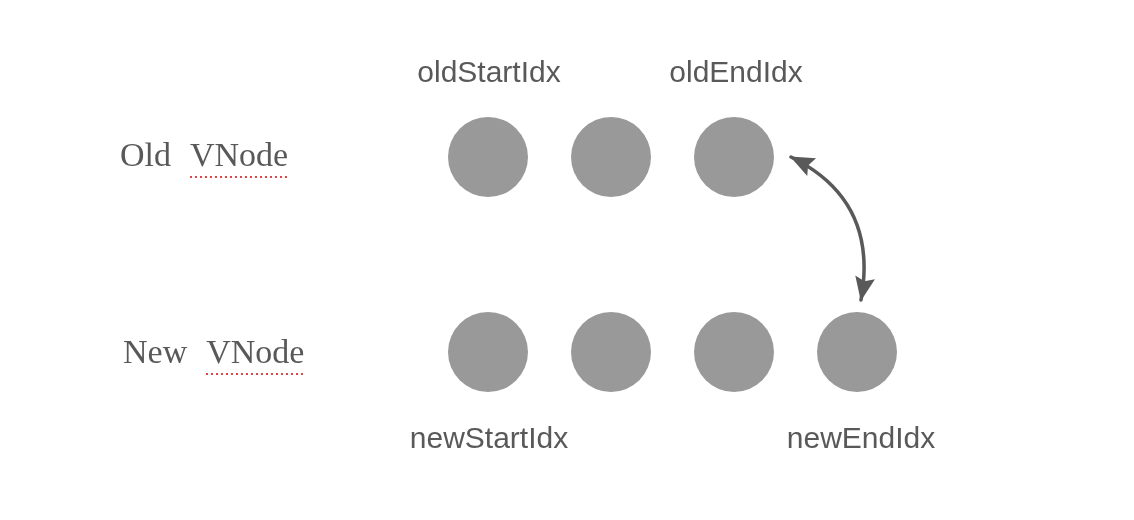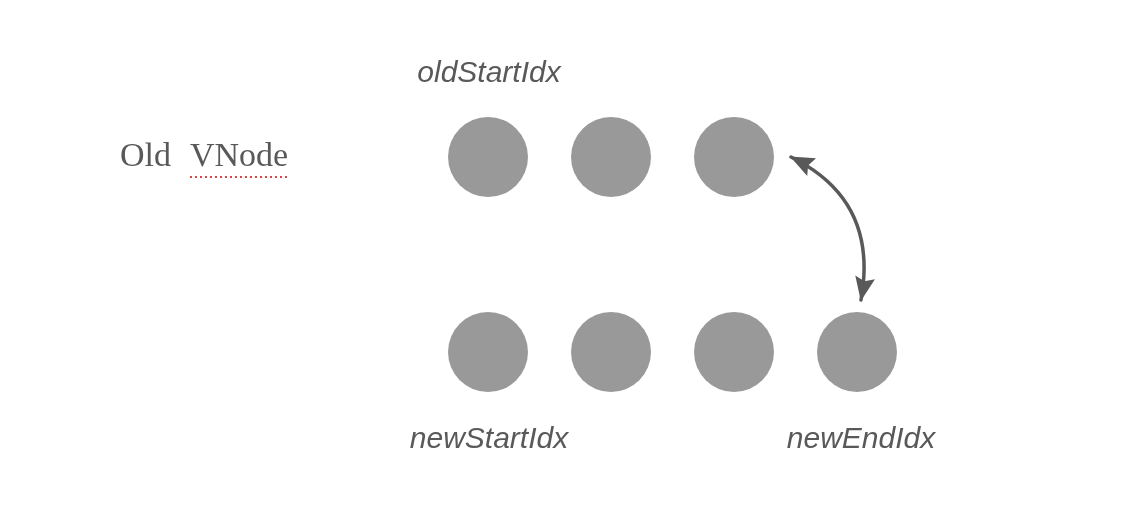--- a/index.html
+++ b/index.html
@@ -31,21 +31,20 @@
   }
   
   .row-label { font-size: 34px; font-family: Liberation Serif, serif; }
   .row-label-old { left: 120px; top: 135px; }
   .row-label-new { left: 123px; top: 332px; }
   .row-label .word { margin-left: 19px; }
   
   .idx-label {
     font-size: 30px;
     transform: translateX(-50%);
-    font-style: italic;
   }
   .idx-old-start { left: 489px; top: 55px; }
   .idx-old-end   { left: 736px; top: 55px; }
   .idx-new-start { left: 489px; top: 421px; }
   .idx-new-end   { left: 861px; top: 421px; text-align: center; }
   
   .center-note {
     left: 582px; top: 232px;
     font-size: 36px;
     transform: translateX(-50%);
@@ -80,22 +79,26 @@
       <marker id="ah" markerUnits="userSpaceOnUse" markerWidth="28" markerHeight="26" refX="25" refY="13" orient="auto-start-reverse">
         <path d="M26,13 L2,3 L6,13 L2,23 Z" fill="#595959"></path>
       </marker>
     </defs>
     <path d="M791,157 C850,186 873,234 861,300" fill="none" stroke="#595959" stroke-width="3.5" stroke-linecap="round" marker-start="url(#ah)" marker-end="url(#ah)"></path>
   </svg>
 
   <div class="txt row-label row-label-old">
     <span>Old</span><span class="word misspell">VNode</span>
   </div>
+  <div class="txt row-label row-label-new">
+    <span>New</span><span class="word misspell">VNode</span>
+  </div>
 
   <div class="txt idx-label idx-old-start">oldStartIdx</div>
+  <div class="txt idx-label idx-old-end">oldEndIdx</div>
   <div class="txt idx-label idx-new-start">newStartIdx</div>
   <div class="txt idx-label idx-new-end">newEndIdx</div>
 
   <div class="circle-row circle-row-old">
     <div class="vnode"></div>
   <div class="vnode"></div>
       <div class="vnode"></div>
     </div>
   <div class="circle-row circle-row-new">
     <div class="vnode"></div>

